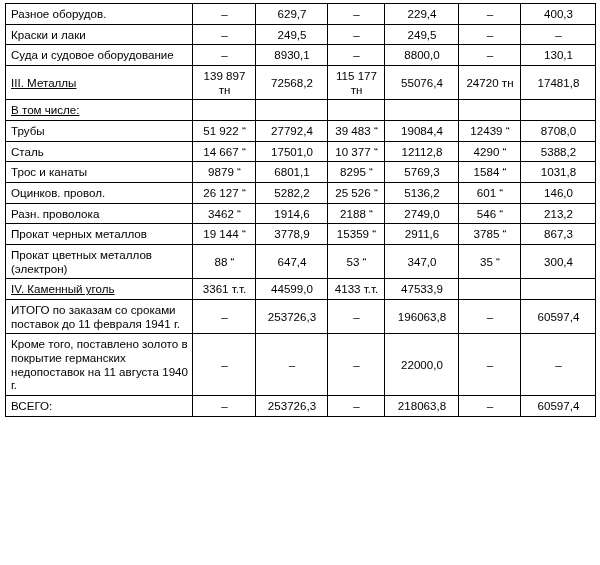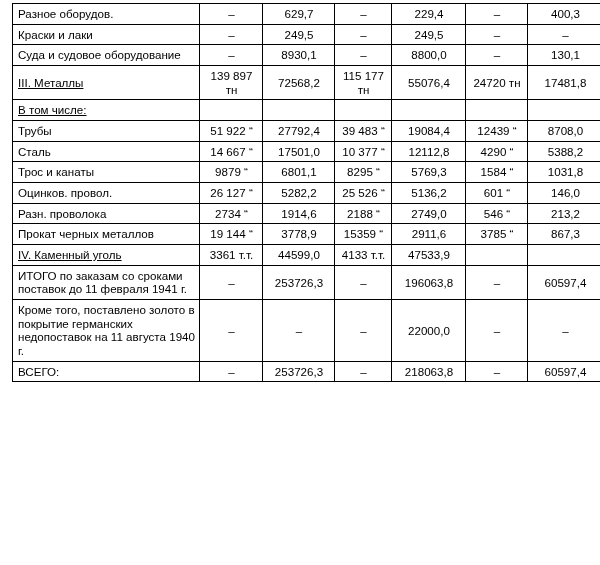--- a/index.html
+++ b/index.html
@@ -12,21 +12,21 @@
     height: 565px;
     font-family: "Liberation Sans", sans-serif;
     color: #000000;
     overflow: hidden;
   }
   #sheet {
     width: 600px;
     height: 565px;
     position: relative;
     box-sizing: border-box;
-    padding: 3px 4px 4px 12px;
+    padding: 3px 4px 4px 5px;
   }
   table.data {
     border-collapse: collapse;
     width: 590px;
     table-layout: fixed;
     font-size: 11.6px;
     line-height: 1.18;
   }
   table.data td {
     border: 1px solid #000000;
@@ -143,37 +143,46 @@
           <td class="label">Оцинков. провол.</td>
           <td class="num">26 127 “</td>
           <td class="num">5282,2</td>
           <td class="num">25 526 “</td>
           <td class="num">5136,2</td>
           <td class="num">601 “</td>
           <td class="num">146,0</td>
         </tr>
         <tr>
           <td class="label">Разн. проволока</td>
-          <td class="num">2734 “</td>
+          <td class="num">3462 “</td>
           <td class="num">1914,6</td>
           <td class="num">2188 “</td>
           <td class="num">2749,0</td>
           <td class="num">546 “</td>
           <td class="num">213,2</td>
         </tr>
         <tr>
           <td class="label">Прокат черных металлов</td>
           <td class="num">19 144 “</td>
           <td class="num">3778,9</td>
           <td class="num">15359 “</td>
           <td class="num">2911,6</td>
           <td class="num">3785 “</td>
           <td class="num">867,3</td>
         </tr>
         <tr>
+          <td class="label">Прокат цветных металлов (электрон)</td>
+          <td class="num">88 “</td>
+          <td class="num">647,4</td>
+          <td class="num">53 “</td>
+          <td class="num">347,0</td>
+          <td class="num">35 “</td>
+          <td class="num">300,4</td>
+        </tr>
+        <tr>
           <td class="label"><span class="uline">IV. Каменный уголь</span></td>
           <td class="num">3361 т.т.</td>
           <td class="num">44599,0</td>
           <td class="num">4133 т.т.</td>
           <td class="num">47533,9</td>
           <td class="num"></td>
           <td class="num"></td>
         </tr>
         <tr>
           <td class="label">ИТОГО по заказам со сроками поставок до 11 февраля 1941 г.</td>

